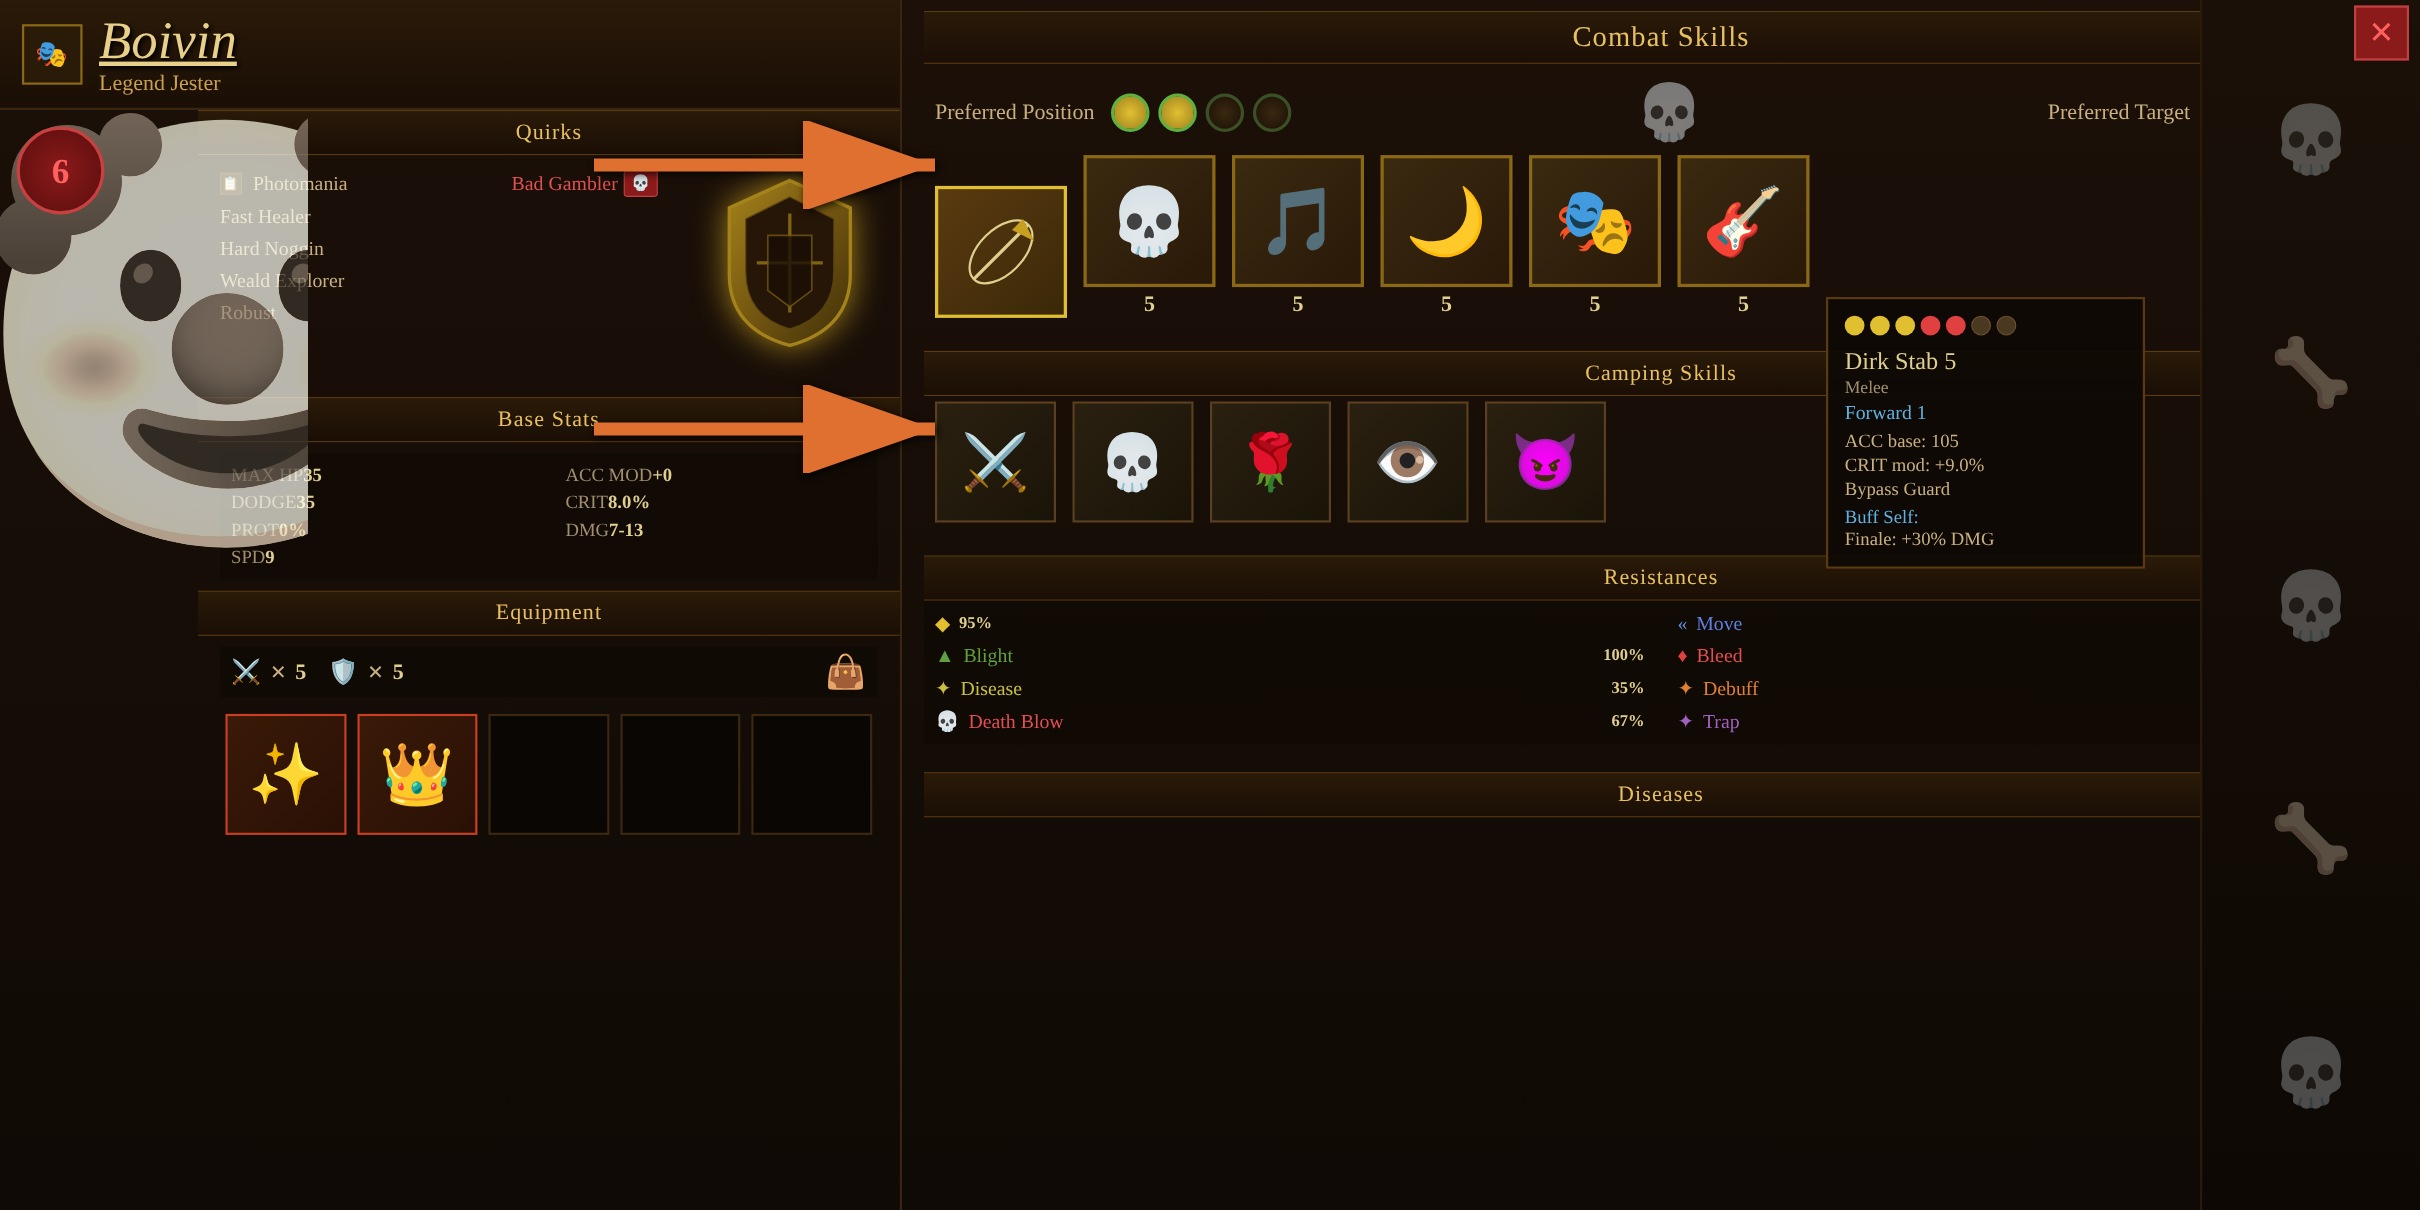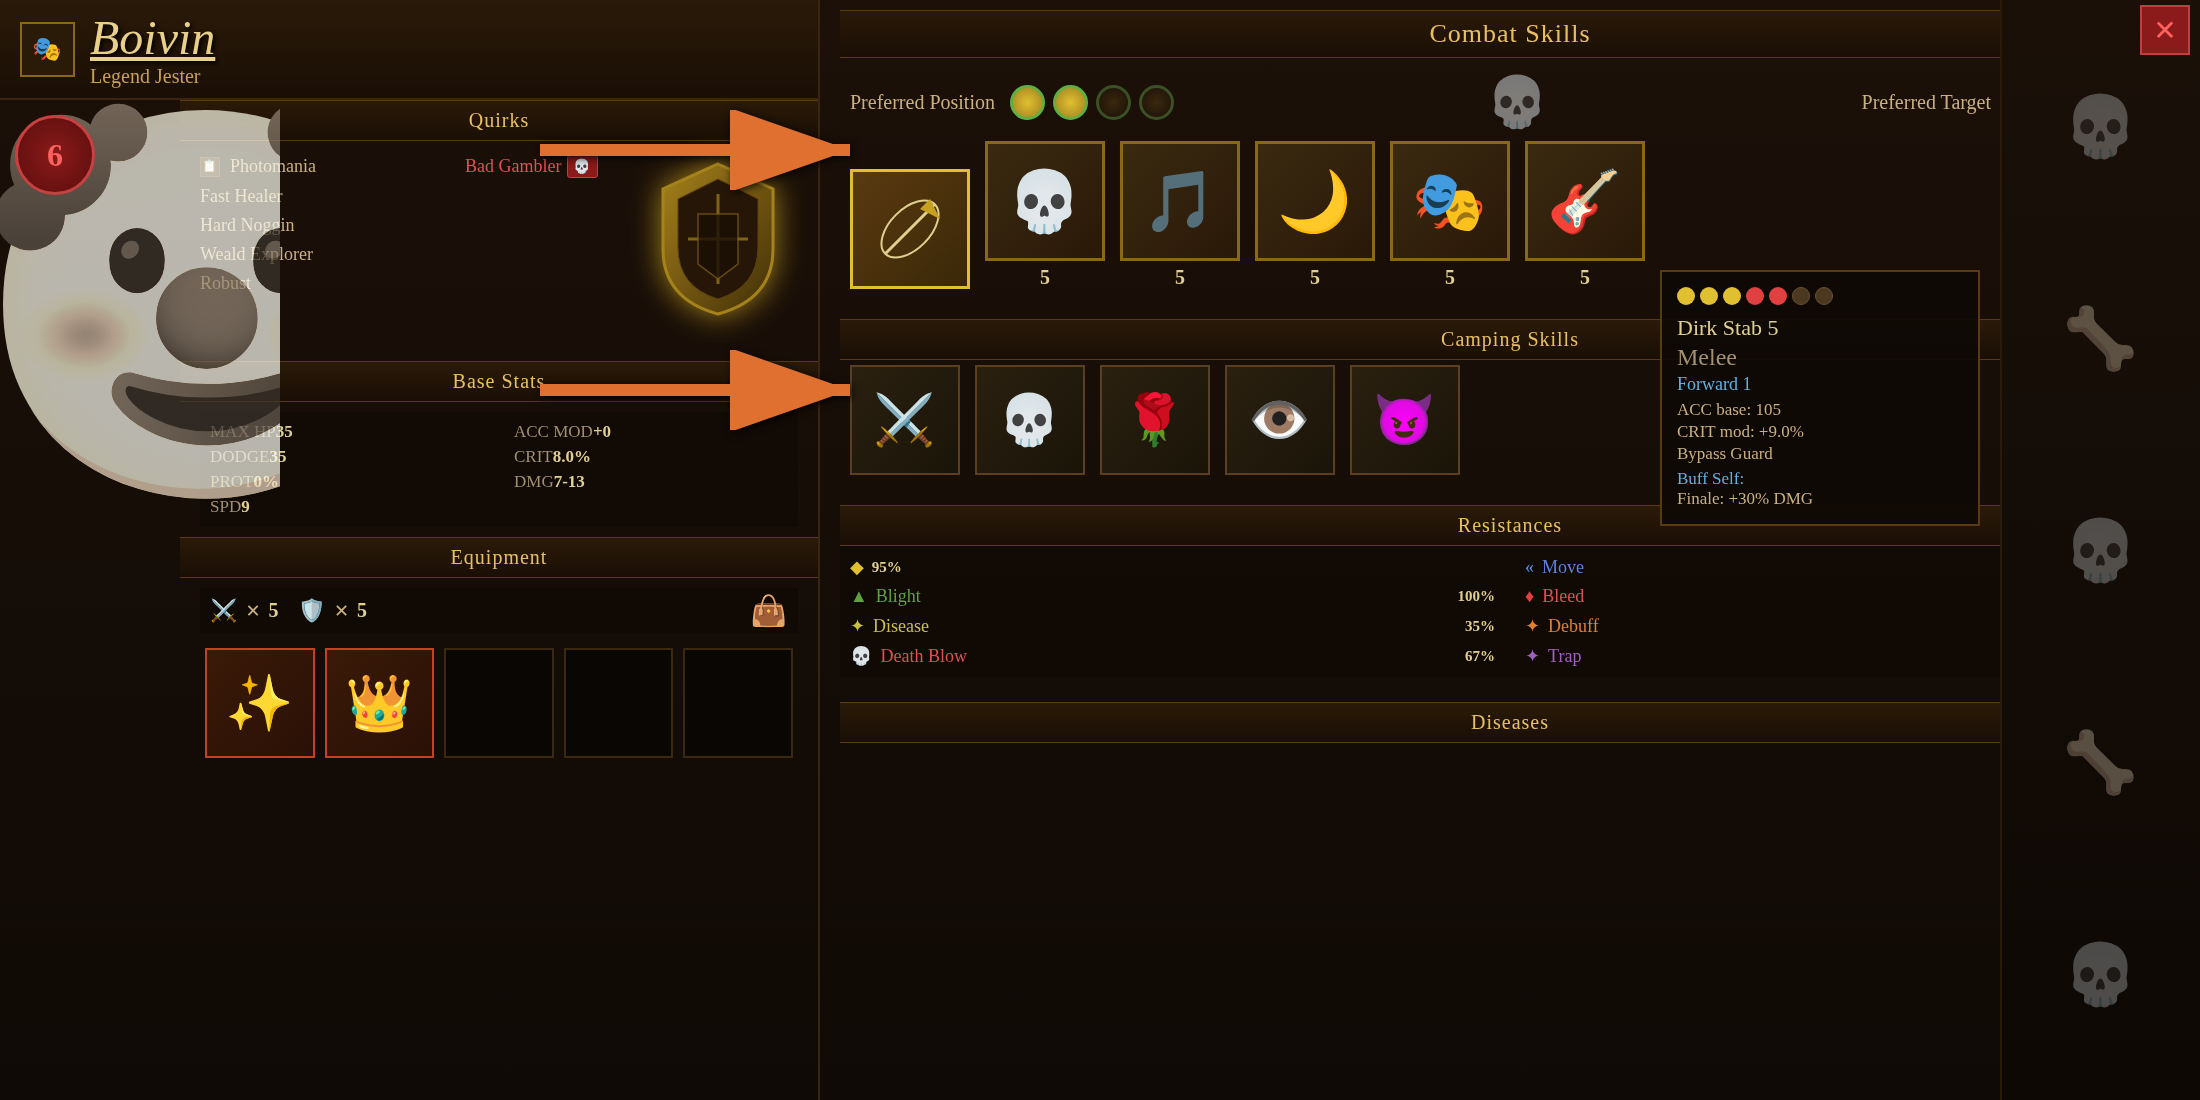--- a/index.html
+++ b/index.html
@@ -325,21 +325,21 @@
       font-size: 20px;
       color: #e0d090;
       font-weight: bold;
     }
 
     
     .skill-tooltip {
       position: absolute;
       top: 270px;
       left: 840px;
-      width: 320px;
+      width: 290px;
       background: rgba(15, 10, 5, 0.95);
       border: 2px solid #5a3a10;
       padding: 15px;
       z-index: 100;
     }
 
     .tooltip-dots {
       display: flex;
       gap: 5px;
       margin-bottom: 10px;
@@ -355,21 +355,21 @@
     .tdot.red { background: #e04040; }
     .tdot.gray { background: #4a3820; border: 1px solid #6a5030; }
 
     .tooltip-name {
       font-size: 22px;
       color: #e0d090;
       margin-bottom: 3px;
     }
 
     .tooltip-type {
-      font-size: 24px;
+      font-size: 16px;
       color: #a09070;
       margin-bottom: 3px;
     }
 
     .tooltip-forward {
       font-size: 18px;
       color: #60b0e0;
       margin-bottom: 5px;
     }
 

